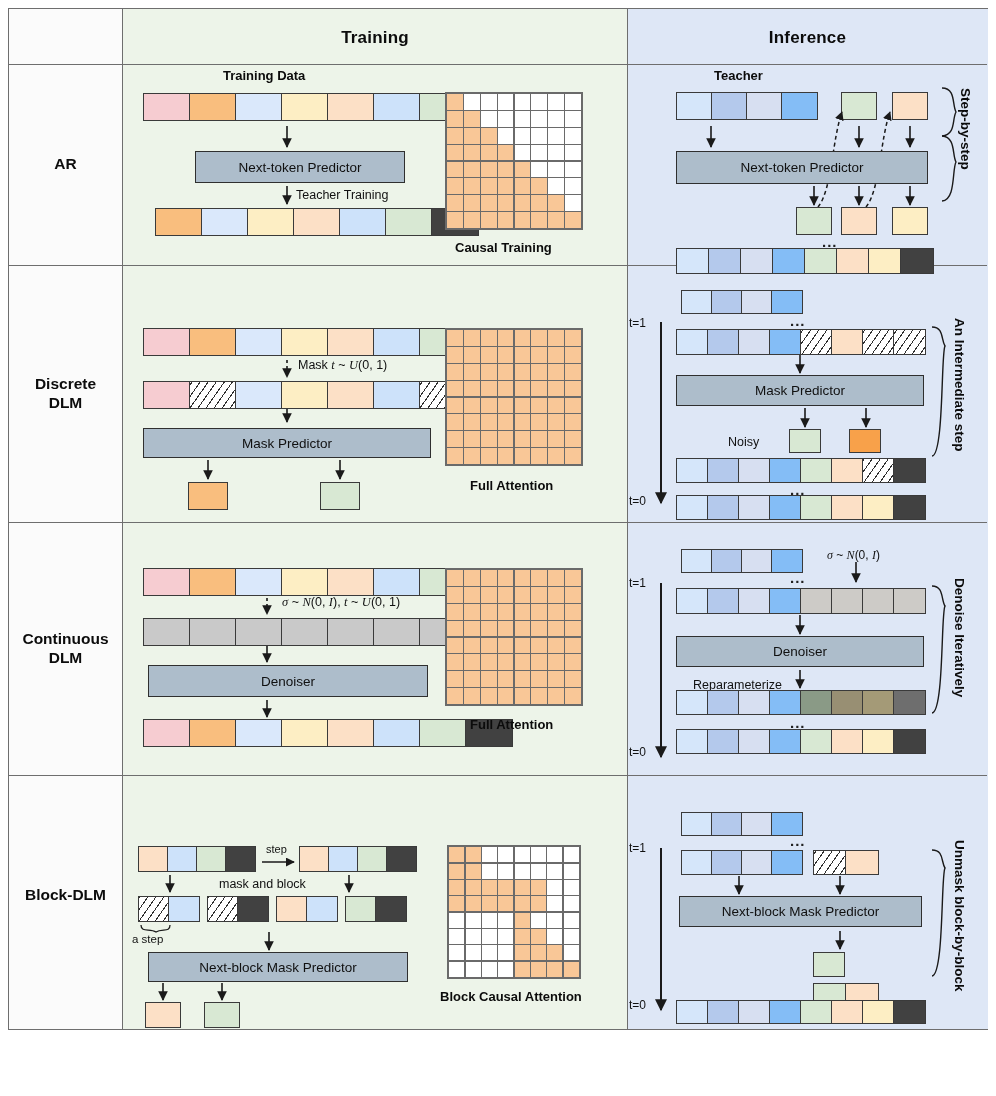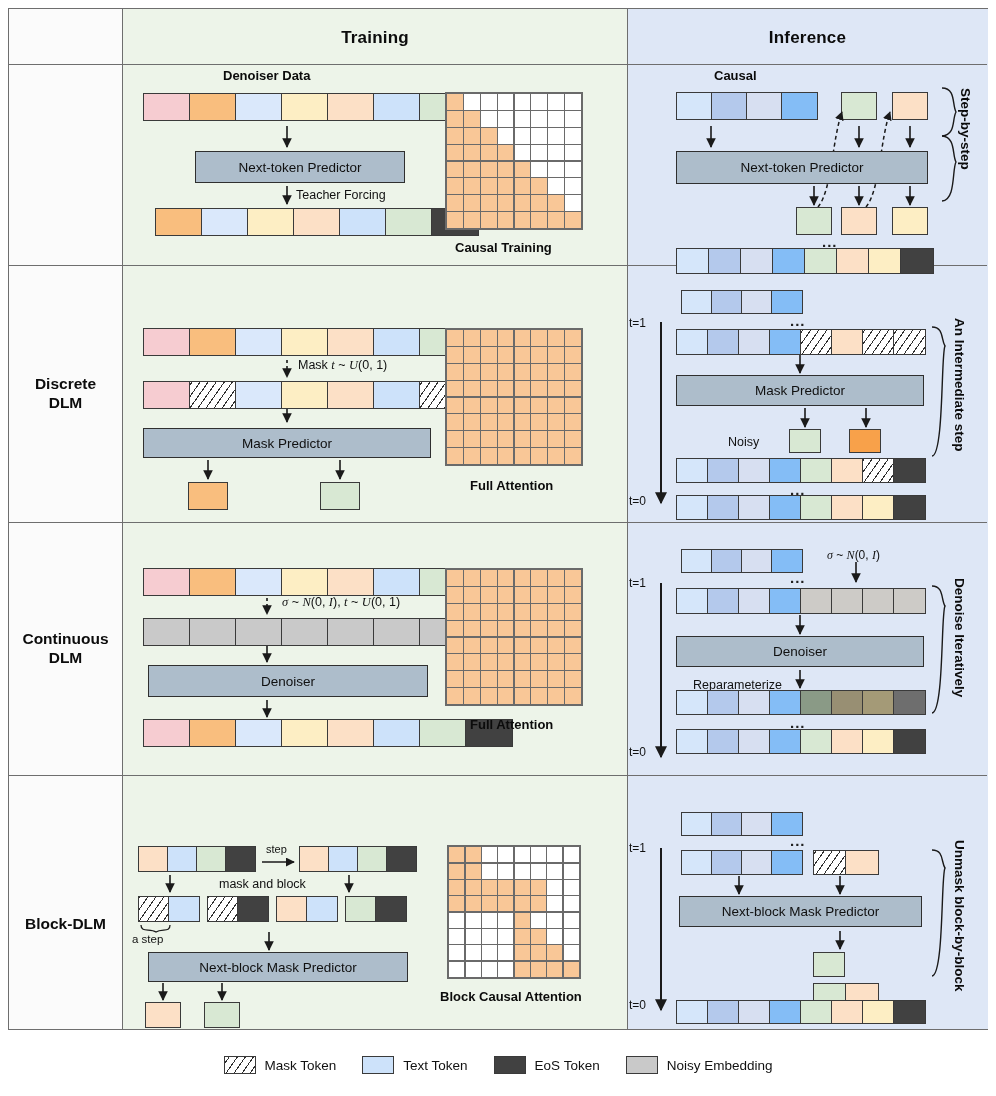--- a/index.html
+++ b/index.html
@@ -121,32 +121,35 @@
     <div class="colInference"></div>
 
     <div class="hdrSep"></div>
     <div class="rowSep" style="top:256px"></div>
     <div class="rowSep" style="top:513px"></div>
     <div class="rowSep" style="top:766px"></div>
 
     <div class="colhdr" style="left:113px;width:506px">Training</div>
     <div class="colhdr" style="left:619px;width:359px">Inference</div>
 
+    <div class="rowlbl" style="top:55px;height:201px">
+        <span>AR</span>
+      </div>
     <div class="rowlbl" style="top:256px;height:257px">
         <span>Discrete<br>DLM</span>
       </div>
     <div class="rowlbl" style="top:513px;height:253px">
         <span>Continuous<br>DLM</span>
       </div>
-    <div class="rowlbl" style="top:787px;height:256px">
+    <div class="rowlbl" style="top:758px;height:256px">
         <span>Block-DLM</span>
       </div>
   </div>
 
-  <div class="lbl-b" style="left:223px;top:68px">Denoiser Data</div>
+  <div class="lbl-b" style="left:223px;top:68px">Training Data</div>
 
   <div class="seq" style="left:143px;top:93px;height:28px">
     <div class="tok c-pink" style="width:46px"></div>
     <div class="tok c-orange" style="width:46px"></div>
     <div class="tok c-lblue" style="width:46px"></div>
     <div class="tok c-lyellow" style="width:46px"></div>
     <div class="tok c-peach" style="width:46px"></div>
     <div class="tok c-blue" style="width:46px"></div>
     <div class="tok c-green" style="width:46px"></div>
     <div class="tok c-dark" style="width:46px"></div>
@@ -161,21 +164,21 @@
         <path d="M0,0 L6,3 L0,6 z" fill="#1a1a1a"></path>
       </marker>
     </defs>
     <line x1="287" y1="126" x2="287" y2="147" stroke="#1a1a1a" stroke-width="1.6" marker-end="url(#ah)"></line>
     <line x1="287" y1="186" x2="287" y2="204" stroke="#1a1a1a" stroke-width="1.6" marker-end="url(#ah)"></line>
   </svg>
 
   <div class="module" style="left:195px;top:151px;width:210px;height:32px">
       <span>Next-token Predictor</span>
     </div>
-  <div class="lbl" style="left:296px;top:188px">Teacher Forcing</div>
+  <div class="lbl" style="left:296px;top:188px">Teacher Training</div>
 
   <div class="seq" style="left:155px;top:208px;height:28px">
     <div class="tok c-orange" style="width:46px"></div>
     <div class="tok c-lblue" style="width:46px"></div>
     <div class="tok c-lyellow" style="width:46px"></div>
     <div class="tok c-peach" style="width:46px"></div>
     <div class="tok c-blue" style="width:46px"></div>
     <div class="tok c-green" style="width:46px"></div>
     <div class="tok c-dark" style="width:46px"></div>
   </div>
@@ -241,21 +244,21 @@
       <div class="on"></div>
       <div class="on"></div>
       <div class="on"></div>
       <div class="on"></div>
       <div class="on"></div>
       <div class="on"></div>
       <div class="on"></div>
     </div>
   <div class="lbl-b" style="left:455px;top:240px">Causal Training</div>
 
-  <div class="lbl-b" style="left:714px;top:68px">Causal</div>
+  <div class="lbl-b" style="left:714px;top:68px">Teacher</div>
 
   <div class="seq" style="left:676px;top:92px;height:28px">
     <div class="tok c-b1" style="width:35px"></div>
     <div class="tok c-b2" style="width:35px"></div>
     <div class="tok c-b3" style="width:35px"></div>
     <div class="tok c-b4" style="width:35px"></div>
   </div>
 
   <div class="box c-green" style="left:841px;top:92px;width:36px;height:28px"></div>
   <div class="box c-peach" style="left:892px;top:92px;width:36px;height:28px"></div>
@@ -811,31 +814,13 @@
     <div class="tok c-b3" style="width:31px"></div>
     <div class="tok c-b4" style="width:31px"></div>
     <div class="tok c-green" style="width:31px"></div>
     <div class="tok c-peach" style="width:31px"></div>
     <div class="tok c-lyellow" style="width:31px"></div>
     <div class="tok c-dark" style="width:31px"></div>
   </div>
 
   <div class="lbl-b" style="left:952px;top:840px;writing-mode:vertical-rl;font-size:13.5px">Unmask block-by-block</div>
 
-  <div class="legend">
-    <div class="legitem">
-      <div class="legsw c-mask"></div>
-      <div class="legtx">Mask Token</div>
-    </div>
-    <div class="legitem">
-      <div class="legsw c-blue"></div>
-      <div class="legtx">Text Token</div>
-    </div>
-    <div class="legitem">
-      <div class="legsw c-dark"></div>
-      <div class="legtx">EoS Token</div>
-    </div>
-    <div class="legitem">
-      <div class="legsw c-gray"></div>
-      <div class="legtx">Noisy Embedding</div>
-    </div>
-  </div>
 </div>
 
 </body></html>

